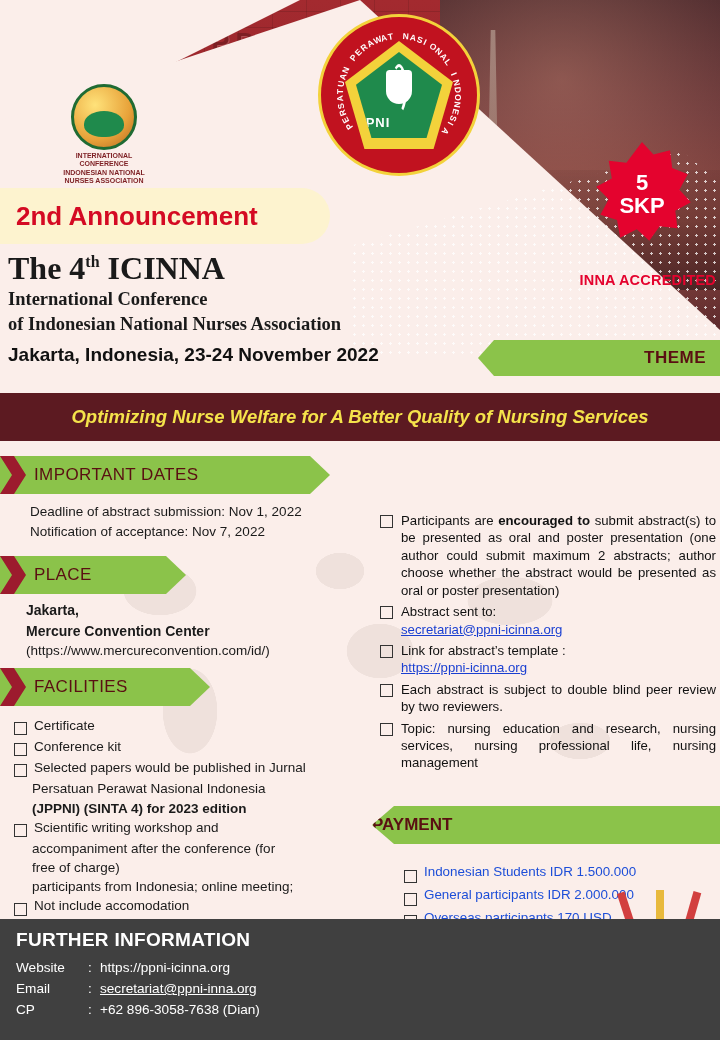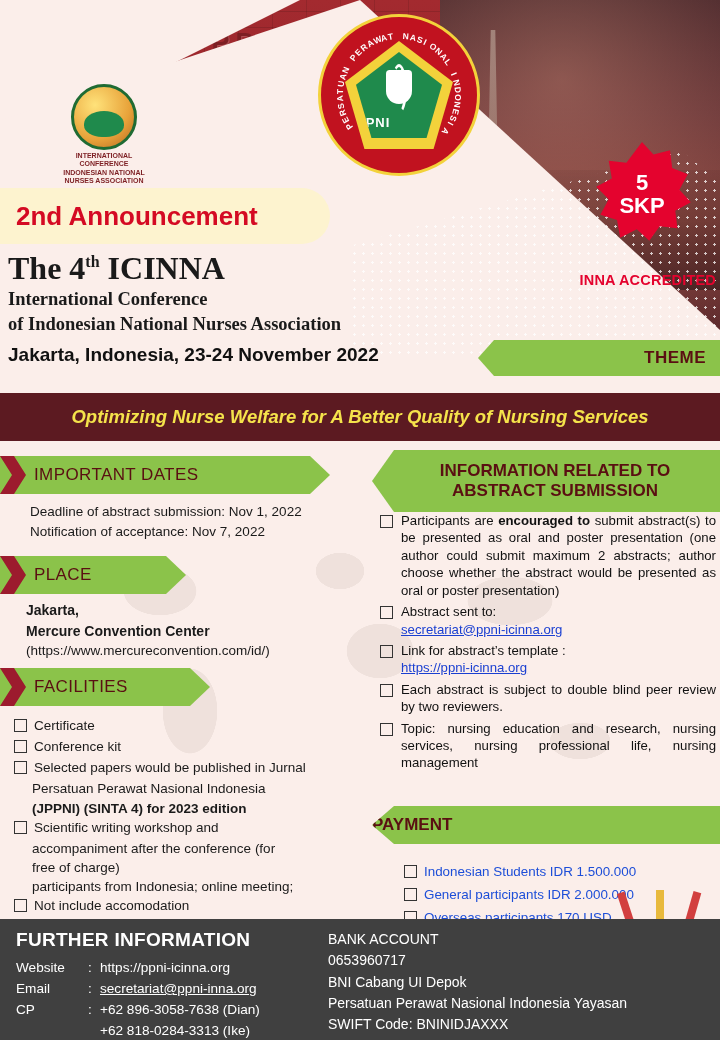--- a/index.html
+++ b/index.html
@@ -197,21 +197,21 @@
 
   
   .lc-dates{left:0;top:456px;width:330px;clip-path:polygon(0 0,310px 0,330px 19px,310px 38px,0 38px);}
   .lc-place{left:0;top:556px;width:186px;clip-path:polygon(0 0,166px 0,186px 19px,166px 38px,0 38px);}
   .lc-fac{left:0;top:668px;width:210px;clip-path:polygon(0 0,190px 0,210px 19px,190px 38px,0 38px);}
 
   .lc-dates-body{position:absolute;left:30px;top:502px;width:320px;font-size:13.5px;color:#1a1a1a;line-height:1.45;}
   .lc-place-body{position:absolute;left:26px;top:600px;width:330px;font-size:13.5px;color:#1a1a1a;line-height:1.45;}
   .lc-place-body b{font-size:14px;}
   .lc-fac-body{position:absolute;left:14px;top:716px;width:360px;font-size:13.5px;color:#1a1a1a;line-height:1.42;}
-  .chk{display:flex;gap:7px;align-items:flex-start;margin-bottom:2px;}
+  .chk{display:flex;gap:7px;align-items:flex-end;margin-bottom:2px;}
   .chk .box{flex:0 0 11px;width:11px;height:11px;border:1.3px solid #333;margin-top:3px;}
   .chk .txt{flex:1;}
   .indent{padding-left:18px;}
 
   
   .rc-head{
     position:absolute;left:372px;top:450px;width:348px;height:62px;background:#8bc34a;
     clip-path:polygon(22px 0,348px 0,348px 62px,22px 62px,0 31px);
     display:flex;flex-direction:column;align-items:center;justify-content:center;
     padding-left:18px;box-sizing:border-box;
@@ -394,24 +394,20 @@
       </div>
     <div class="indent">accompaniment after the conference (for</div>
     <div class="indent">free of charge)</div>
     <div class="indent">participants from Indonesia;  online meeting;</div>
     <div class="chk">
         <div class="box"></div>
         <div class="txt">Not include accomodation</div>
       </div>
   </div>
 
-  <div class="rc-head">
-    <span>INFORMATION  RELATED  TO</span>
-    <span>ABSTRACT  SUBMISSION</span>
-  </div>
   <div class="rc-body">
     <div class="rc-item">
       <div class="box"></div>
       <div class="txt">Participants are <b>encouraged to</b> submit abstract(s) to be presented as oral and poster presentation (one author could submit maximum 2 abstracts; author choose whether the abstract would be presented as oral or poster presentation)</div>
     </div>
     <div class="rc-item">
       <div class="box"></div>
       <div class="txt">Abstract sent to:<br><span class="link">secretariat@ppni-icinna.org</span></div>
     </div>
     <div class="rc-item">
@@ -463,28 +459,16 @@
       <div class="f-row">
         <div class="f-k">Email</div>
         <div class="f-c">:</div>
         <div class="f-v ul" style="text-decoration:underline;">secretariat@ppni-inna.org</div>
       </div>
       <div class="f-row">
         <div class="f-k">CP</div>
         <div class="f-c">:</div>
         <div class="f-v">+62 896-3058-7638 (Dian)</div>
       </div>
-      <div class="f-row">
-        <div class="f-k"></div>
-        <div class="f-c"></div>
-        <div class="f-v">+62 818-0284-3313 (Ike)</div>
-      </div>
-    </div>
-    <div class="bank">
-      <div>BANK ACCOUNT</div>
-      <div>0653960717</div>
-      <div>BNI Cabang UI Depok</div>
-      <div>Persatuan Perawat Nasional Indonesia  Yayasan</div>
-      <div>SWIFT Code: BNINIDJAXXX</div>
     </div>
   </div>
 
 </div>
 
 </body></html>

